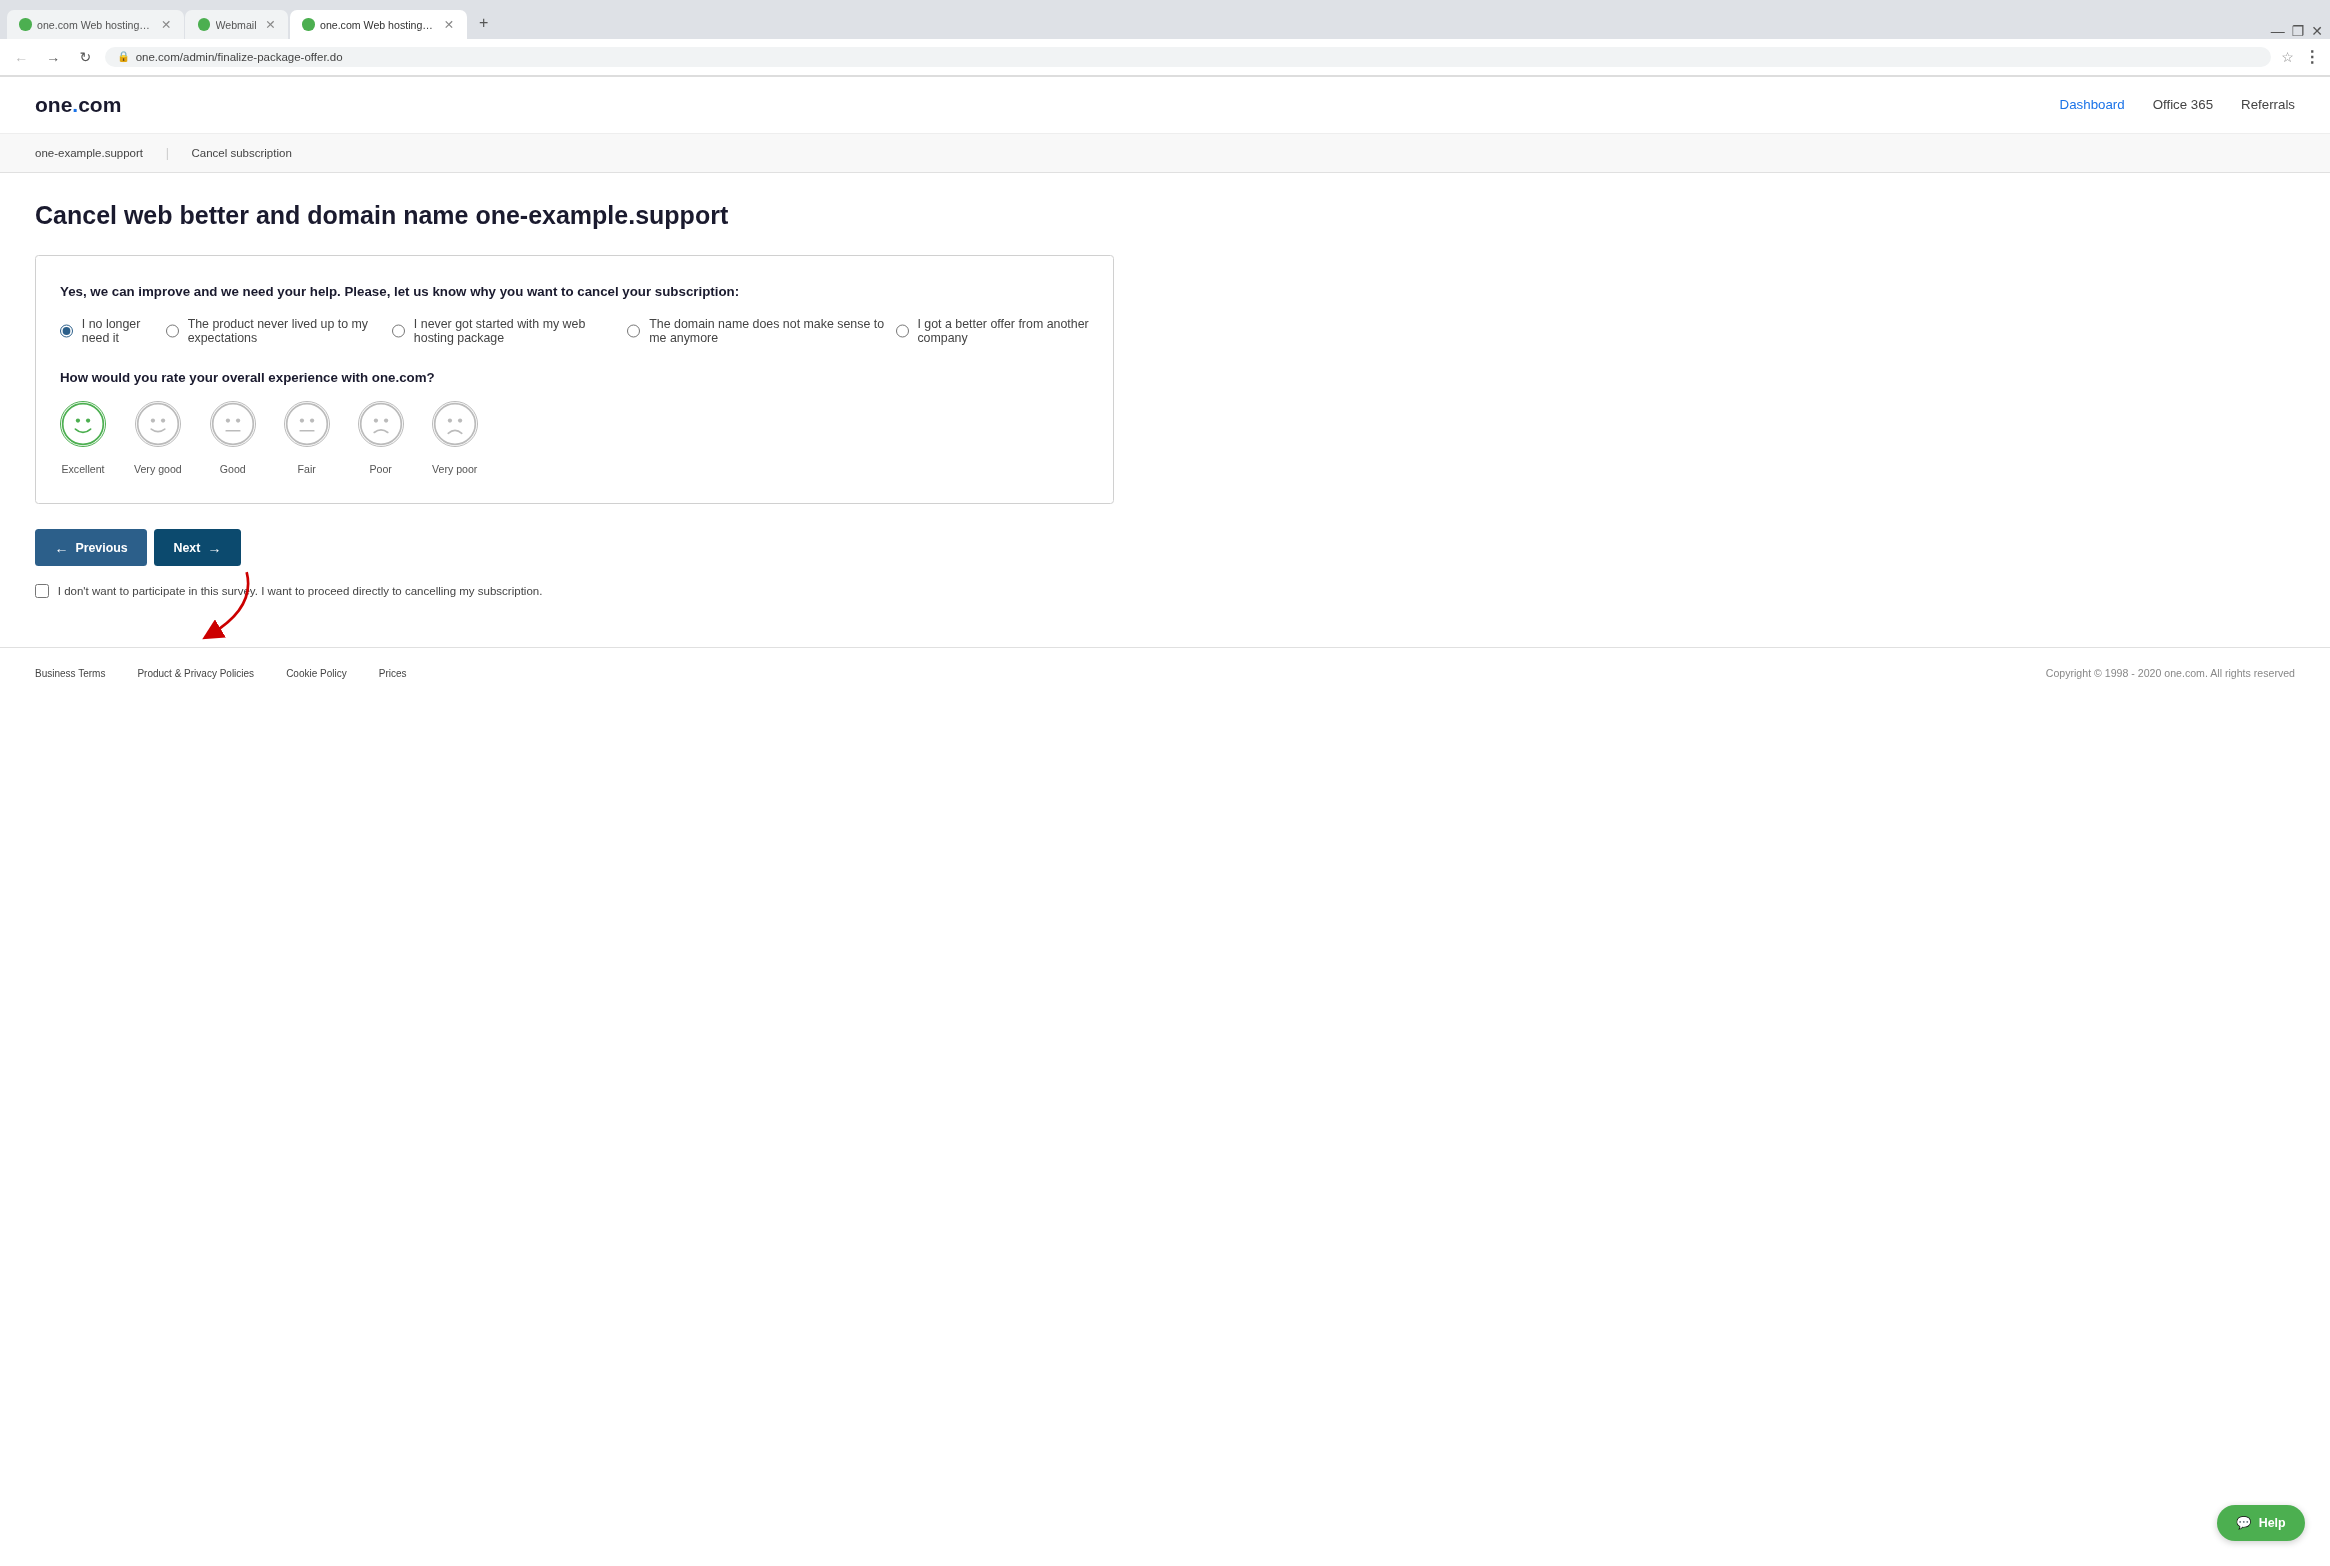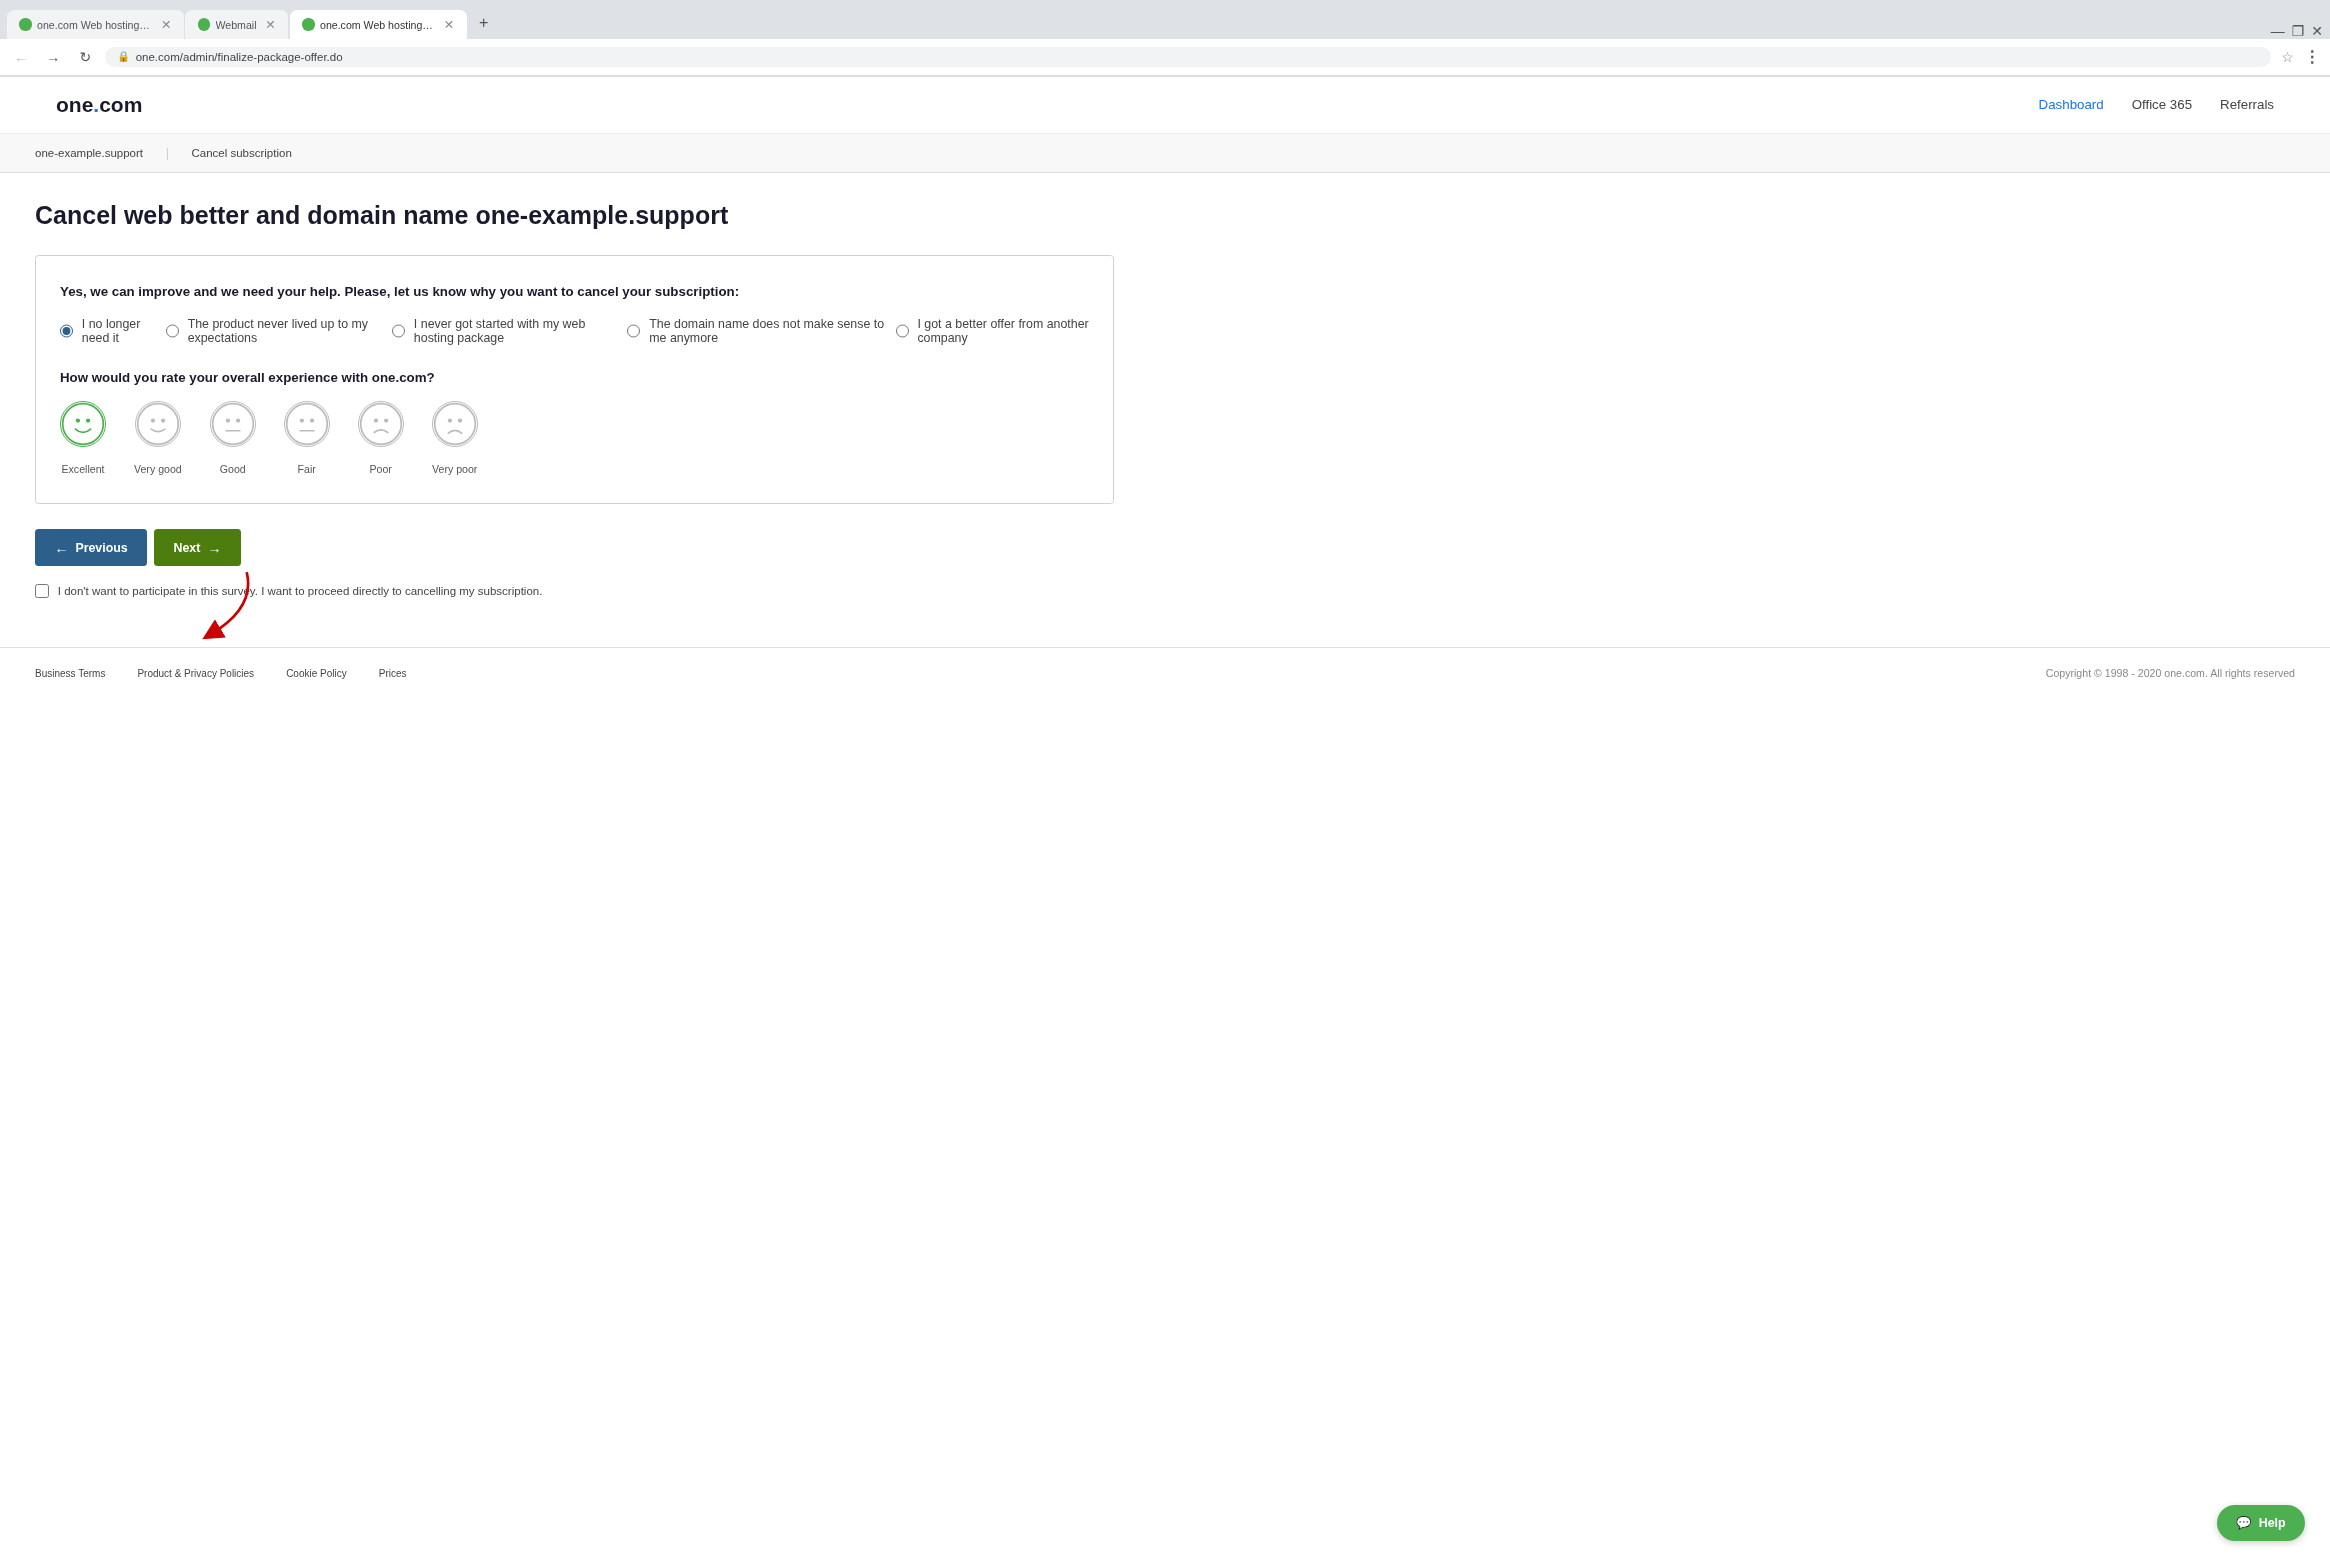--- a/index.html
+++ b/index.html
@@ -19,21 +19,21 @@
     .browser-nav-btn.disabled { color: #bbb; cursor: default; }
     .browser-address-bar { flex: 1; display: flex; align-items: center; background: #f1f3f4; border-radius: 17.7px; padding: 3.5px 12.4px; gap: 5.3px; font-size: 11.5px; color: #444; }
     .browser-address-bar .lock-icon { font-size: 10.6px; color: #555; }
     .browser-address-bar .url-text { flex: 1; }
     .browser-star { font-size: 14px; color: #888; cursor: pointer; margin-left: 3.5px; }
     .browser-menu { font-size: 16px; color: #555; cursor: pointer; margin-left: 3.5px; font-weight: bold; letter-spacing: 0.9px; }
     .browser-window-controls { display: flex; gap: 7px; margin-left: 7px; font-size: 14px; color: #555; }
     .browser-window-controls span { cursor: pointer; }
 
     
-    .site-header { display: flex; align-items: center; padding: 16px 56px; border-bottom: 0.9px solid #eee; }
+    .site-header { display: flex; align-items: center; padding: 16px 35px; border-bottom: 0.9px solid #eee; }
     .site-logo { font-size: 21px; font-weight: bold; color: #1a1a2e; flex: 1; }
     .site-logo span { color: #1a1a2e; }
     .site-logo .dot { color: #1a73e8; }
     .site-nav { display: flex; gap: 28px; align-items: center; }
     .site-nav a { text-decoration: none; color: #444; font-size: 13.3px; }
     .site-nav a.active { color: #1a73e8; }
 
     
     .breadcrumb { background: #f8f8f8; border-bottom: 0.9px solid #e0e0e0; padding: 12.4px 35px; display: flex; align-items: center; gap: 12px; }
     .breadcrumb-item { font-size: 11.5px; color: #444; }
@@ -53,21 +53,21 @@
     .rating-options { display: flex; gap: 28px; }
     .rating-option { display: flex; flex-direction: column; align-items: center; gap: 16px; cursor: pointer; }
     .rating-face { width: 46px; height: 46px; border-radius: 50%; border: 1.8px solid #4caf50; display: flex; align-items: center; justify-content: center; font-size: 25px; }
     .rating-face.selected { border-color: #4caf50; background: transparent; }
     .rating-face.grey { border-color: #bbb; }
     .rating-label { font-size: 10.6px; color: #555; text-align: center; }
 
     
     .action-buttons { display: flex; gap: 7px; margin-bottom: 17.7px; align-items: center; }
     .btn-prev { background: #2c5f8a; color: #fff; border: none; border-radius: 3.5px; padding: 10.6px 19.4px; font-size: 12.4px; font-weight: bold; cursor: pointer; display: flex; align-items: center; gap: 7px; }
-    .btn-next { background: #4d7c0f; color: #fff; border: none; border-radius: 3.5px; padding: 10.6px 19.4px; font-size: 12.4px; font-weight: bold; cursor: pointer; display: flex; align-items: center; gap: 7px; }
+    .btn-next { background: #0c4a6e; color: #fff; border: none; border-radius: 3.5px; padding: 10.6px 19.4px; font-size: 12.4px; font-weight: bold; cursor: pointer; display: flex; align-items: center; gap: 7px; }
     .btn-arrow { font-size: 14px; }
 
     
     .skip-survey { display: flex; align-items: center; gap: 8.8px; font-size: 11.5px; color: #444; margin-bottom: 21px; }
     .skip-survey input[type="checkbox"] { width: 14px; height: 14px; cursor: pointer; }
 
     
     .site-footer { border-top: 0.9px solid #e0e0e0; padding: 19.4px 35px; display: flex; align-items: center; gap: 32px; }
     .site-footer a { text-decoration: none; color: #444; font-size: 10px; }
     .footer-copyright { margin-left: auto; font-size: 10.6px; color: #888; }

